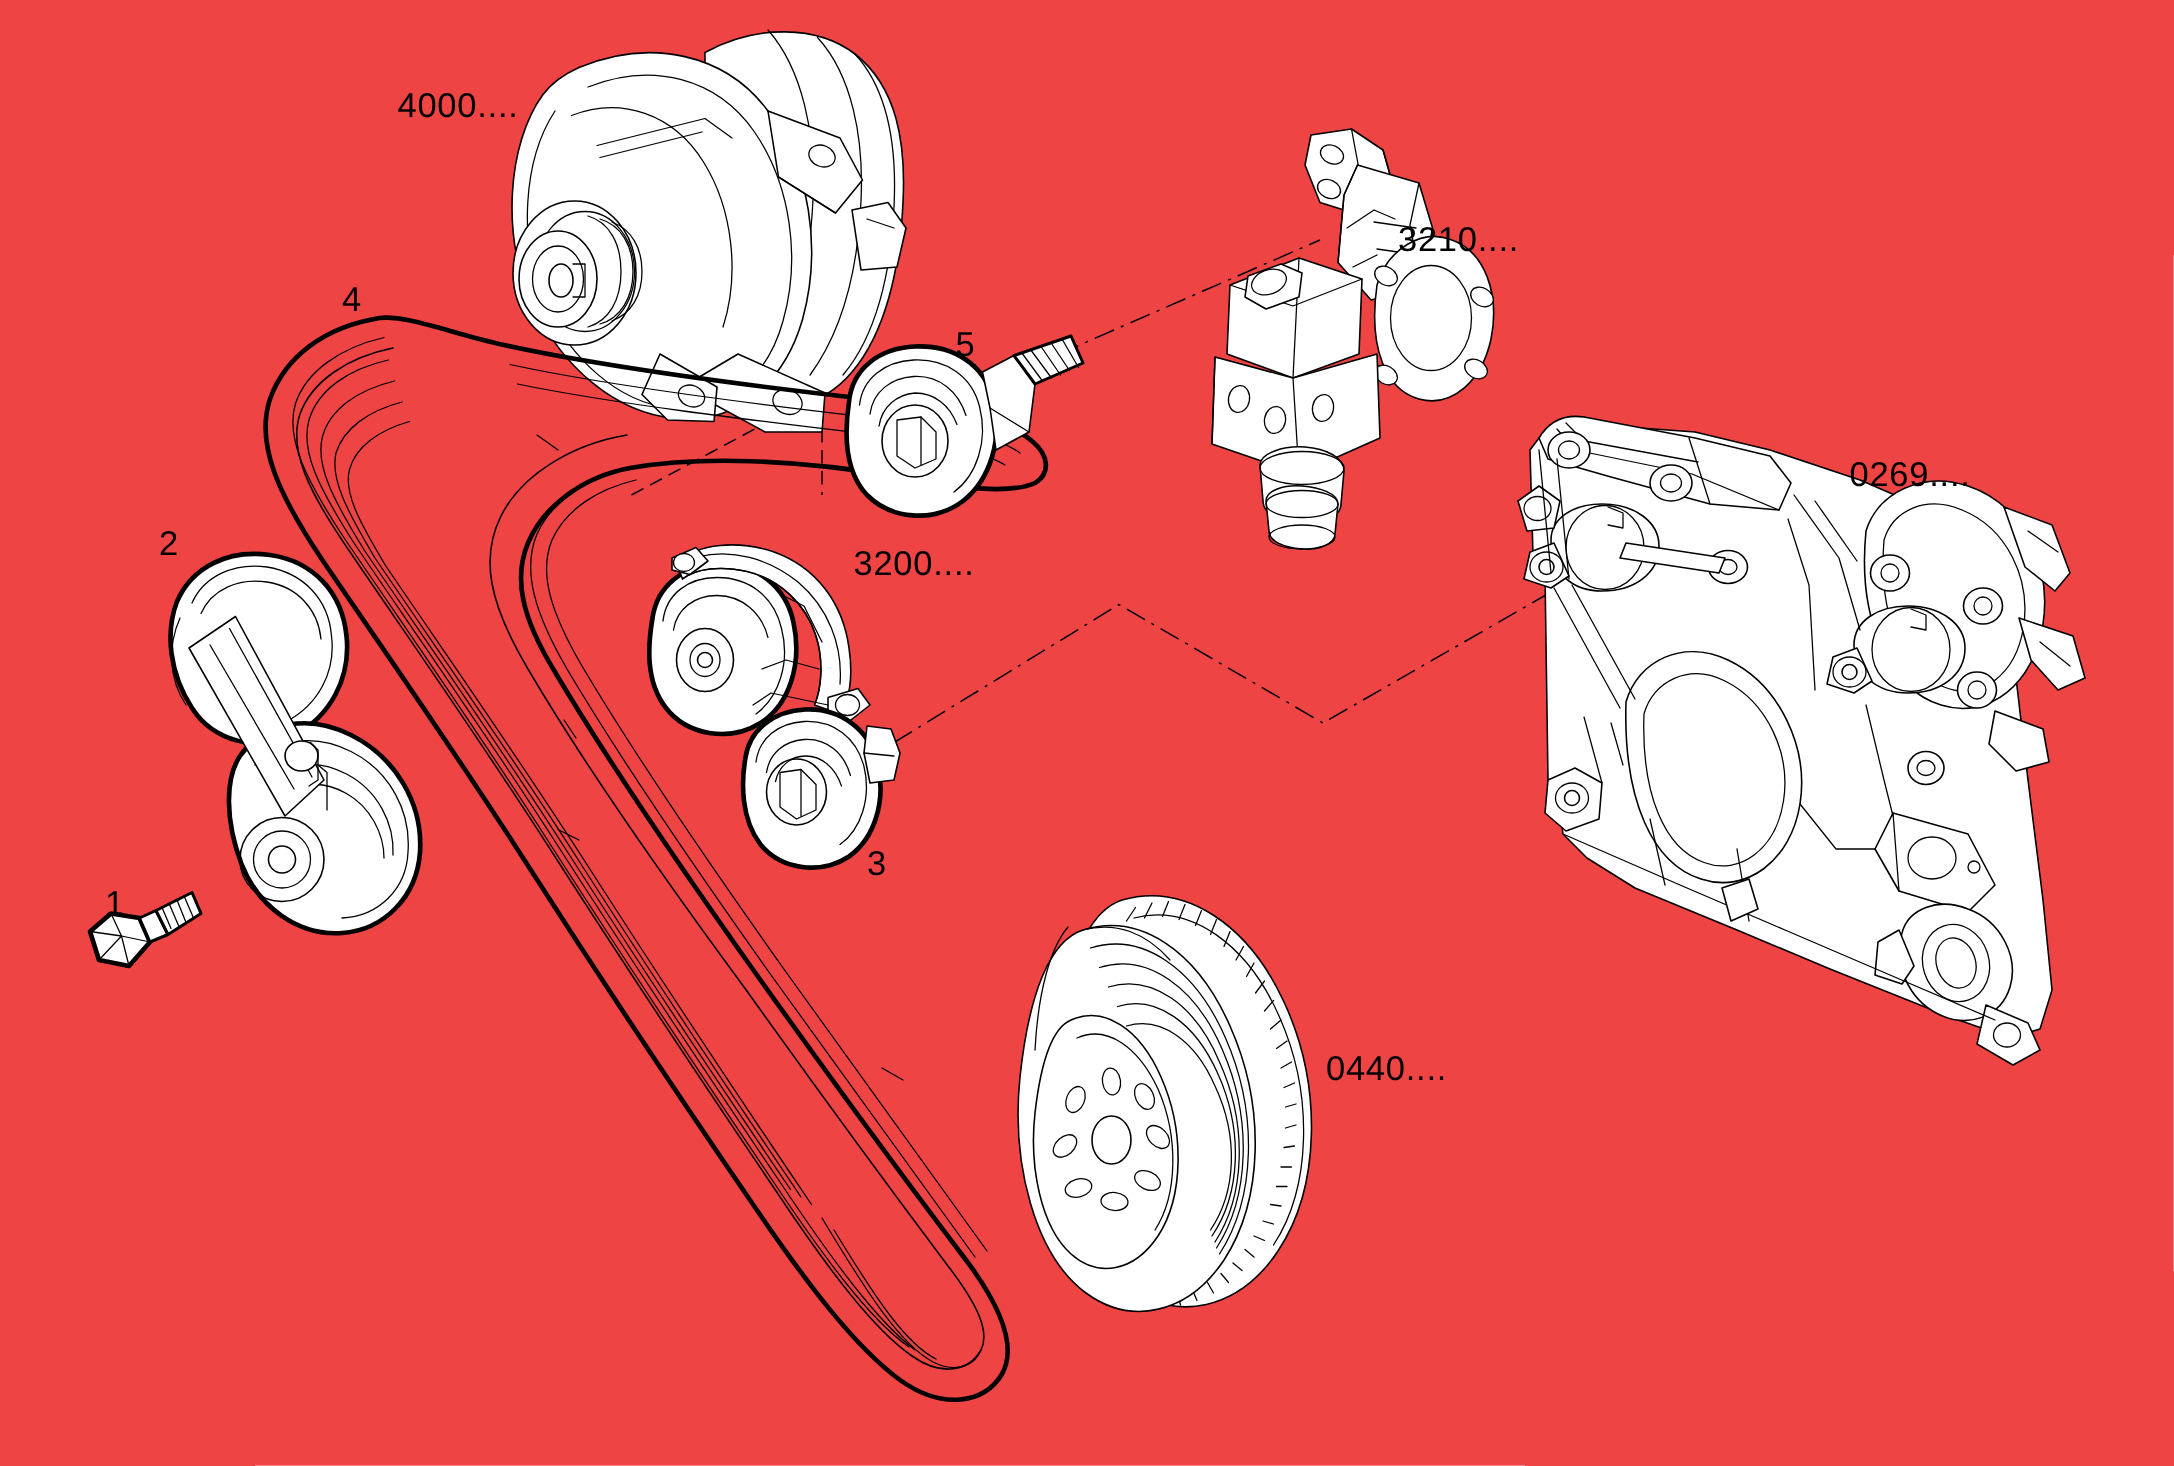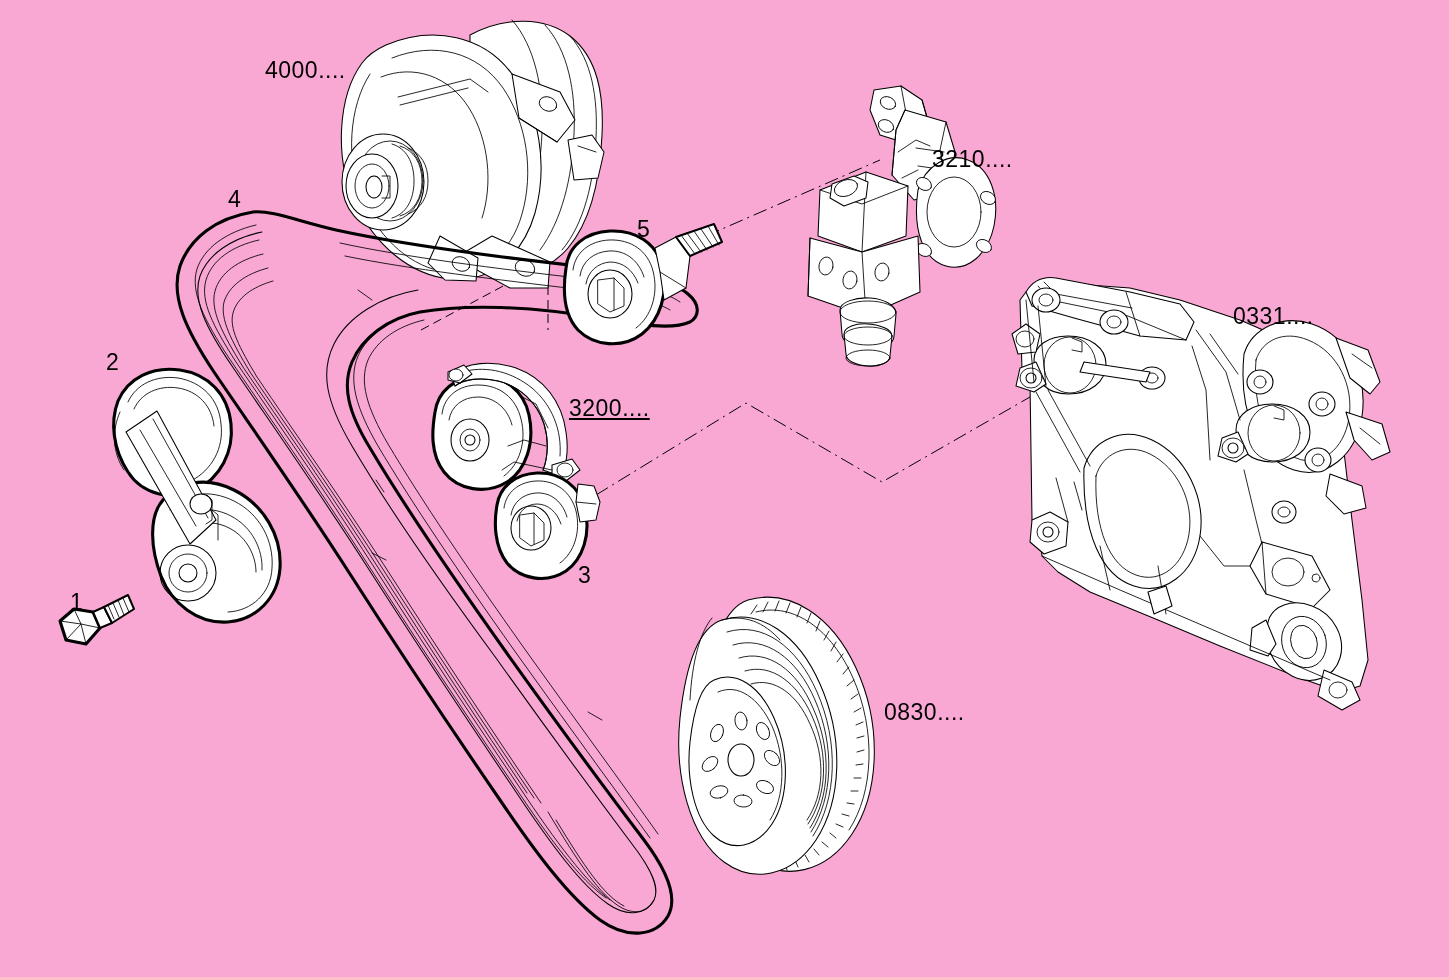--- a/index.html
+++ b/index.html
@@ -1,18 +1,18 @@
 <!DOCTYPE html>
 <html><head>
 <meta charset="utf-8">
 <style>
   html,body{margin:0;padding:0;background:#ffffff;}
   body{width:1449px;height:977px;overflow:hidden;
        font-family:"Liberation Sans",sans-serif;}
-  #sheet{position:relative;width:1449px;height:977px;background:#f9a8d4;}
+  #sheet{position:relative;width:1449px;height:977px;background:#ef4444;}
   svg#art{position:absolute;left:0;top:0;width:1449px;height:977px;}
   .lbl{position:absolute;color:#000;font-family:"Liberation Sans",sans-serif;
        white-space:nowrap;-webkit-font-smoothing:antialiased;}
   .lbl-code{font-size:23px;letter-spacing:.5px;}
   .lbl-num{font-size:23px;}
   
   .ln{fill:none;stroke:#000;stroke-width:1.05;stroke-linejoin:round;stroke-linecap:round;}
   .ln-f{fill:#fff;stroke:#000;stroke-width:1.05;stroke-linejoin:round;stroke-linecap:round;}
   .ln-h{fill:none;stroke:#000;stroke-width:.85;stroke-linejoin:round;stroke-linecap:round;}
   .ln-hf{fill:#fff;stroke:#000;stroke-width:.85;stroke-linejoin:round;stroke-linecap:round;}
@@ -487,23 +487,23 @@
     <ellipse class="ln-hf" cx="717" cy="733" rx="6" ry="9" transform="rotate(22 717 733)"></ellipse>
 
     <path class="ln-h" d="M712 618 C700 632 692 662 690 700"></path>
     <path class="ln-h" d="M722 620 C744 614 764 622 780 640"></path>
   </g>
 
 </svg>
 
 <div class="lbl lbl-code" style="left:265px;top:57px;">4000....</div>
 <div class="lbl lbl-code" style="left:932px;top:146px;">3210....</div>
-<div class="lbl lbl-code" style="left:1233px;top:303px;">0331....</div>
-<div class="lbl lbl-code" style="left:569px;top:395px;text-decoration:underline;">3200....</div>
-<div class="lbl lbl-code" style="left:884px;top:699px;">0830....</div>
+<div class="lbl lbl-code" style="left:1233px;top:303px;">0269....</div>
+<div class="lbl lbl-code" style="left:569px;top:362px;">3200....</div>
+<div class="lbl lbl-code" style="left:884px;top:699px;">0440....</div>
 
 <div class="lbl lbl-num" style="left:70px;top:589px;">1</div>
 <div class="lbl lbl-num" style="left:106px;top:349px;">2</div>
 <div class="lbl lbl-num" style="left:578px;top:562px;">3</div>
 <div class="lbl lbl-num" style="left:228px;top:186px;">4</div>
 <div class="lbl lbl-num" style="left:637px;top:216px;">5</div>
 
 </div>
 
 </body></html>

